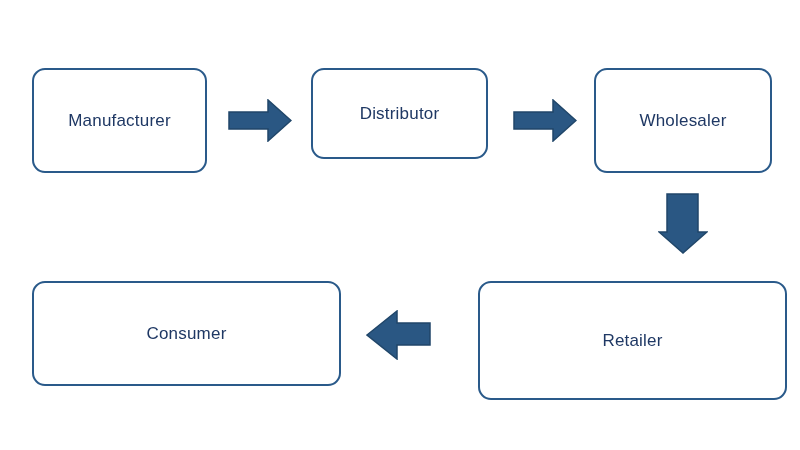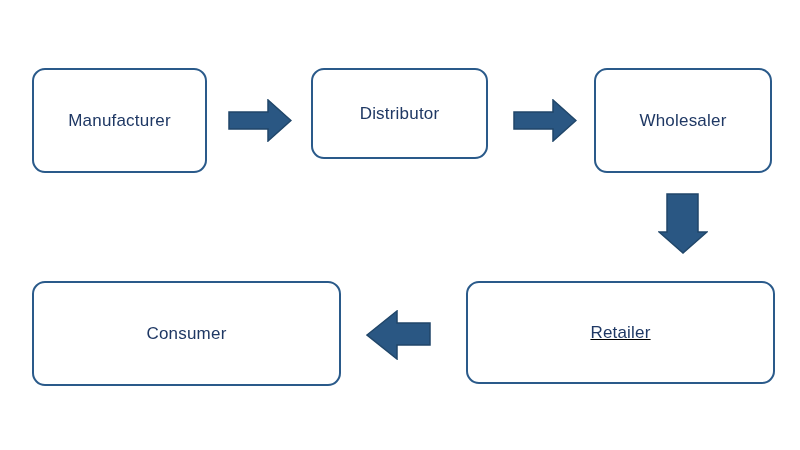--- a/index.html
+++ b/index.html
@@ -52,21 +52,21 @@
   </div>
 
   <div class="node" style="left:311px; top:68px; width:177px; height:91px;">
     <span class="node-label">Distributor</span>
   </div>
 
   <div class="node" style="left:594px; top:68px; width:178px; height:105px;">
     <span class="node-label">Wholesaler</span>
   </div>
 
-  <div class="node" style="left:466px; top:281px; width:309px; height:103px;text-decoration:underline;">
+  <div class="node" style="left:478px; top:281px; width:309px; height:119px;">
     <span class="node-label">Retailer</span>
   </div>
 
   <div class="node" style="left:32px; top:281px; width:309px; height:105px;align-items:center;">
     <span class="node-label">Consumer</span>
   </div>
 
   <svg class="arrow" style="left:228px; top:99px;" width="64" height="43" viewBox="0 0 64 43" aria-hidden="true">
     <polygon points="1,13 40,13 40,1 63,21.5 40,42 40,30 1,30"></polygon>
   </svg>

